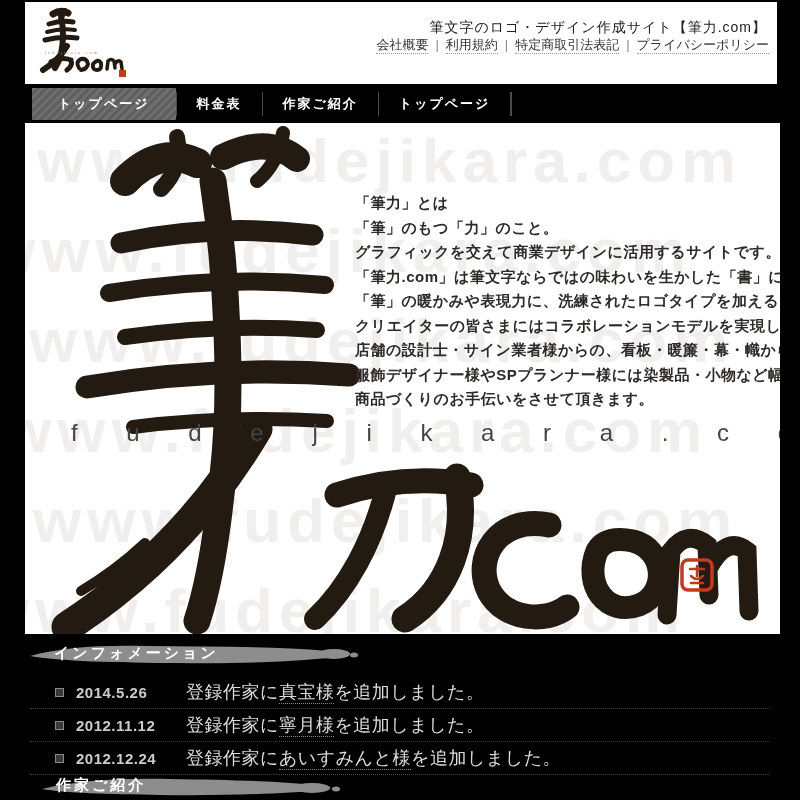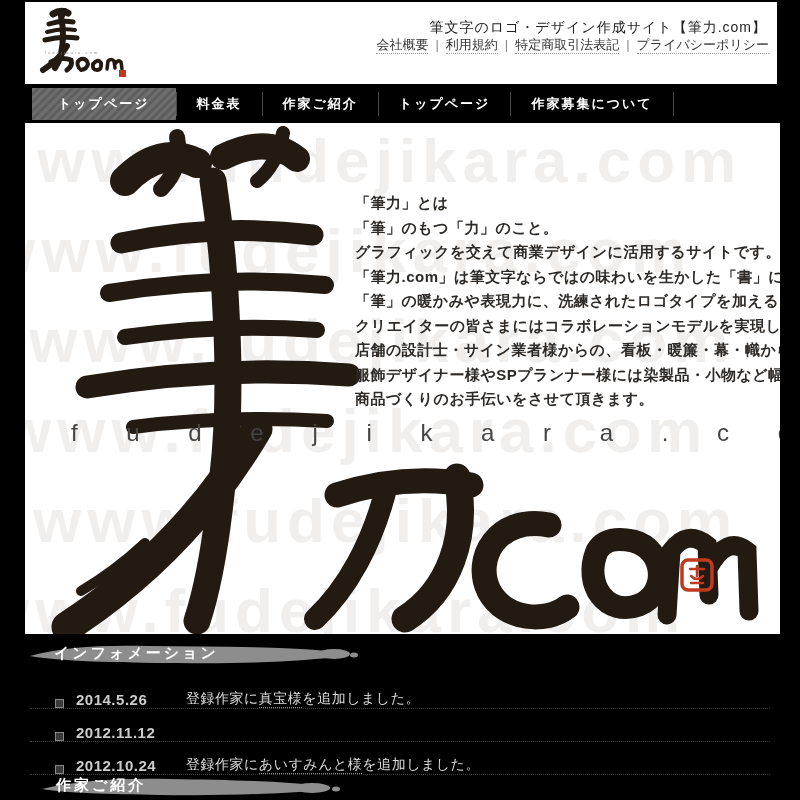--- a/index.html
+++ b/index.html
@@ -29,24 +29,24 @@
   .desc { position:absolute; left:330px; top:68px; width:415px; z-index:4; }
   .desc div { font-size:15px; line-height:24.5px; color:#2d2a27; font-weight:bold; letter-spacing:0.5px; white-space:nowrap; }
   .seal { position:absolute; left:655px; top:435px; z-index:3; }
 
   
   .info { position:absolute; left:0; top:640px; width:800px; color:#ddd; }
   .brush-head { position:relative; height:28px; margin-left:28px; width:330px; }
   .brush-head svg { position:absolute; left:0; top:1px; }
   .brush-head .ht { position:absolute; left:26px; top:4px; font-size:15px; font-weight:bold; color:#fff; letter-spacing:3px; white-space:nowrap;text-align:center; }
   .news { margin:8px 30px 0 30px; }
-  .news-row { display:flex; align-items:flex-end; height:33px; border-bottom:1px dotted #3e3e3e; padding-left:25px; }
+  .news-row { display:flex; align-items:center; height:33px; border-bottom:1px dotted #3e3e3e; padding-left:25px; }
   .bullet { width:9px; height:9px; background:#3a3a3a; border:1px solid #8a8a8a; margin-right:12px; flex:none; }
   .date { width:110px; font-size:15px; font-weight:bold; color:#ccc; letter-spacing:0.5px; flex:none; }
-  .msg { font-size:14px; color:#ddd; letter-spacing:0.5px; }
+  .msg { font-size:18px; color:#ddd; letter-spacing:0.5px; }
   .msg .nm { border-bottom:1px dotted #888; padding-bottom:1px; cursor:pointer; }
 
   .writers-head { position:absolute; left:0; top:772px; width:800px; }
 </style>
 </head>
 <body>
 
 <div class="header-box">
   <div class="logo">
     <svg width="96" height="74" viewBox="0 0 96 74">
@@ -75,21 +75,20 @@
 
 <div class="nav">
   <div class="nav-tab active">トップページ</div>
   <div class="nav-div"></div>
   <div class="nav-tab">料金表</div>
   <div class="nav-div"></div>
   <div class="nav-tab">作家ご紹介</div>
   <div class="nav-div"></div>
   <div class="nav-tab">トップページ</div>
   <div class="nav-div"></div>
-  <div class="nav-tab">作家募集について</div>
   <div class="nav-div"></div>
 </div>
 
 <div class="hero">
   <div class="wm" style="left:12px;  top:2px;">www.fudejikara.com</div>
   <div class="wm" style="left:-38px; top:92px;">www.fudejikara.com</div>
   <div class="wm" style="left:4px;   top:182px;">www.fudejikara.com</div>
   <div class="wm" style="left:-22px; top:272px;">www.fudejikara.com</div>
   <div class="wm" style="left:8px;   top:362px;">www.fudejikara.com</div>
   <div class="wm" style="left:-44px; top:452px;">www.fudejikara.com</div>
@@ -157,24 +156,25 @@
 
   <div class="news">
     <div class="news-row">
       <span class="bullet"></span>
       <span class="date">2014.5.26</span>
       <span class="msg"><span>登録作家に</span><span class="nm">真宝様</span><span>を追加しました。</span></span>
     </div>
     <div class="news-row">
       <span class="bullet"></span>
       <span class="date">2012.11.12</span>
+      <span class="msg"><span>登録作家に</span><span class="nm">寧月様</span><span>を追加しました。</span></span>
     </div>
     <div class="news-row">
       <span class="bullet"></span>
-      <span class="date">2012.10.24</span>
+      <span class="date">2012.12.24</span>
       <span class="msg"><span>登録作家に</span><span class="nm">あいすみんと様</span><span>を追加しました。</span></span>
     </div>
   </div>
 </div>
 
 <div class="writers-head">
   <div class="brush-head" style="margin-left:40px; width:300px;">
     <svg width="300" height="26" viewBox="0 0 300 26">
       <path d="M2 16 C40 7 80 5 130 6 C190 7 240 8 284 13 C294 14 292 16 282 17 C240 21 180 23 120 22 C70 21 24 20 2 16 Z" fill="#8d8d8d"></path>
       <ellipse cx="272" cy="15" rx="18" ry="5" fill="#8d8d8d"></ellipse>

